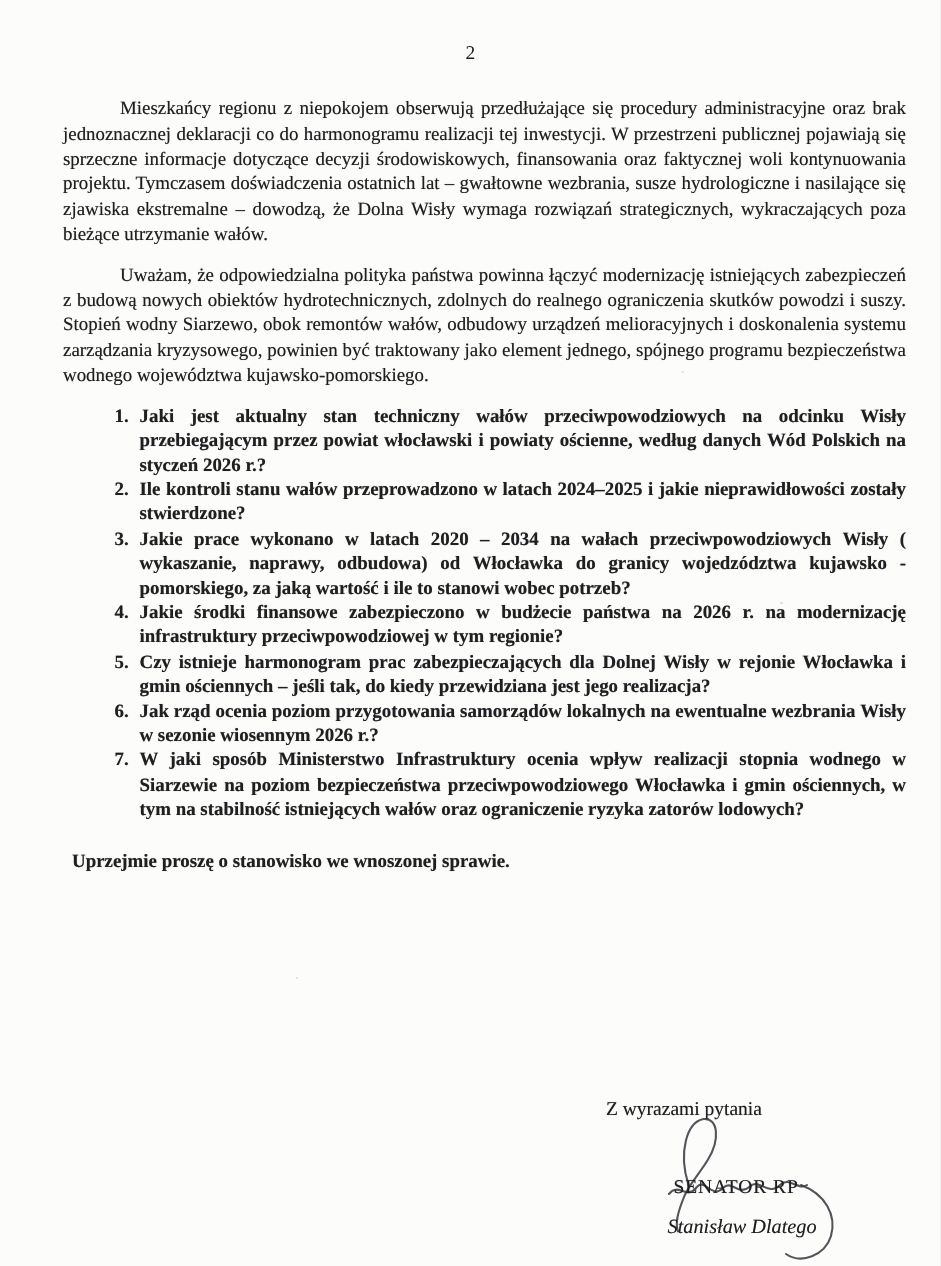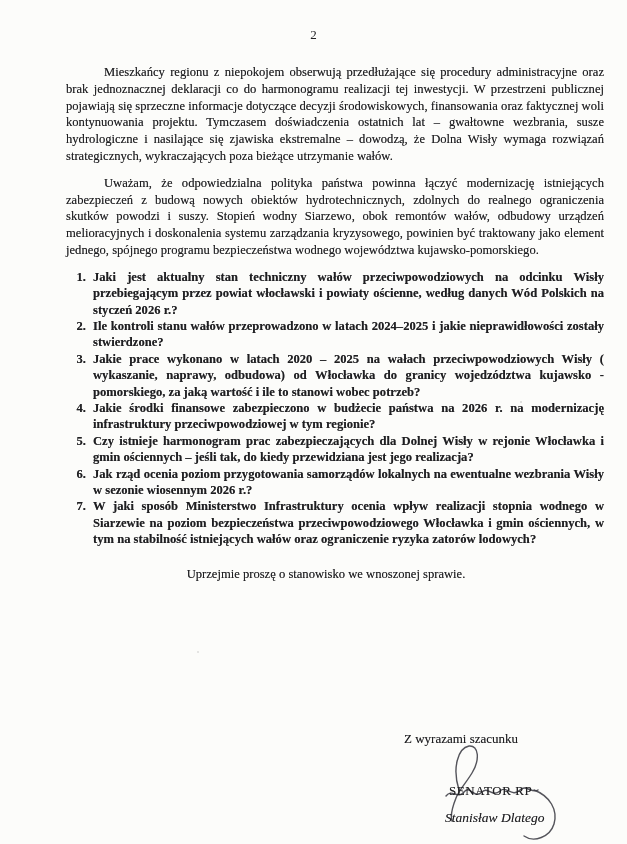--- a/index.html
+++ b/index.html
@@ -27,36 +27,37 @@
     font-size: 13px;
   }
   .content {
     padding: 64px 23px 0 42px;
     font-size: 12.6px;
     line-height: 16.8px;
     text-align: justify;
     text-shadow: 0 0 0.5px rgba(25,25,28,0.55);
   }
   .para { margin-bottom: 10px; }
-  .para.indent { text-indent: 38px; margin-left: 24px; }
+  .para.indent { text-indent: 38px; }
   ol.questions {
     margin: 3px 0 0 0;
     padding-left: 47px;
     line-height: 16.4px;
   }
   ol.questions li {
     padding-left: 4px;
     margin: 0;
     text-align: justify;
     font-weight: bold;
   }
   .closing {
     margin-top: 18px;
     padding-left: 6px;
-    text-align: center;
+    text-align: left;
+    font-weight: bold;
   }
   .salutation {
     position: absolute;
     left: 404px; top: 731px;
     font-size: 13px;
     text-shadow: 0 0 0.5px rgba(25,25,28,0.5);
   }
   .signer-title {
     position: absolute;
     left: 449px; top: 783px;
@@ -93,31 +94,31 @@
 
   <div class="page-number">2</div>
 
   <div class="content">
     <p class="para indent">Mieszkańcy regionu z niepokojem obserwują przedłużające się procedury administracyjne oraz brak jednoznacznej deklaracji co do harmonogramu realizacji tej inwestycji. W przestrzeni publicznej pojawiają się sprzeczne informacje dotyczące decyzji środowiskowych, finansowania oraz faktycznej woli kontynuowania projektu. Tymczasem doświadczenia ostatnich lat – gwałtowne wezbrania, susze hydrologiczne i nasilające się zjawiska ekstremalne – dowodzą, że Dolna Wisły wymaga rozwiązań strategicznych, wykraczających poza bieżące utrzymanie wałów.</p>
     <p class="para indent">Uważam, że odpowiedzialna polityka państwa powinna łączyć modernizację istniejących zabezpieczeń z budową nowych obiektów hydrotechnicznych, zdolnych do realnego ograniczenia skutków powodzi i suszy. Stopień wodny Siarzewo, obok remontów wałów, odbudowy urządzeń melioracyjnych i doskonalenia systemu zarządzania kryzysowego, powinien być traktowany jako element jednego, spójnego programu bezpieczeństwa wodnego województwa kujawsko-pomorskiego.</p>
 
     <ol class="questions">
       <li>Jaki jest aktualny stan techniczny wałów przeciwpowodziowych na odcinku Wisły przebiegającym przez powiat włocławski i powiaty ościenne, według danych Wód Polskich na styczeń 2026 r.?</li>
       <li>Ile kontroli stanu wałów przeprowadzono w latach 2024–2025 i jakie nieprawidłowości zostały stwierdzone?</li>
-      <li>Jakie prace wykonano w latach 2020 – 2025 na wałach przeciwpowodziowych Wisły ( wykaszanie, naprawy, odbudowa) od Włocławka do granicy wojedzództwa kujawsko - pomorskiego, za jaką wartość i ile to stanowi wobec potrzeb?</li>
+      <li>Jakie prace wykonano w latach 2020 – 2034 na wałach przeciwpowodziowych Wisły ( wykaszanie, naprawy, odbudowa) od Włocławka do granicy wojedzództwa kujawsko - pomorskiego, za jaką wartość i ile to stanowi wobec potrzeb?</li>
       <li>Jakie środki finansowe zabezpieczono w budżecie państwa na 2026 r. na modernizację infrastruktury przeciwpowodziowej w tym regionie?</li>
       <li>Czy istnieje harmonogram prac zabezpieczających dla Dolnej Wisły w rejonie Włocławka i gmin ościennych – jeśli tak, do kiedy przewidziana jest jego realizacja?</li>
       <li>Jak rząd ocenia poziom przygotowania samorządów lokalnych na ewentualne wezbrania Wisły w sezonie wiosennym 2026 r.?</li>
       <li>W jaki sposób Ministerstwo Infrastruktury ocenia wpływ realizacji stopnia wodnego w Siarzewie na poziom bezpieczeństwa przeciwpowodziowego Włocławka i gmin ościennych, w tym na stabilność istniejących wałów oraz ograniczenie ryzyka zatorów lodowych?</li>
     </ol>
 
     <p class="closing">Uprzejmie proszę o stanowisko we wnoszonej sprawie.</p>
   </div>
 
-  <div class="salutation">Z wyrazami szacunku</div>
+  <div class="salutation">Z wyrazami pytania</div>
 
   <svg class="signature" viewBox="0 0 140 104" xmlns="http://www.w3.org/2000/svg">
     <path d="M 29 50 C 22 28, 28 8, 39 6 C 49 5, 50 20, 42 33 C 36 43, 29 50, 26 58 C 22 68, 20 75, 22 81"></path>
     <path d="M 16 56 C 22 48, 28 60, 34 52 C 40 44, 44 60, 52 52 C 58 46, 62 58, 70 51 C 76 45, 82 58, 90 50 C 96 44, 102 54, 108 50"></path>
     <path d="M 104 50 C 120 56, 128 70, 124 84 C 120 97, 104 103, 94 96"></path>
   </svg>
 
   <div class="signer-title">SENATOR RP</div>
   <div class="signer-name">Stanisław Dlatego</div>
 

